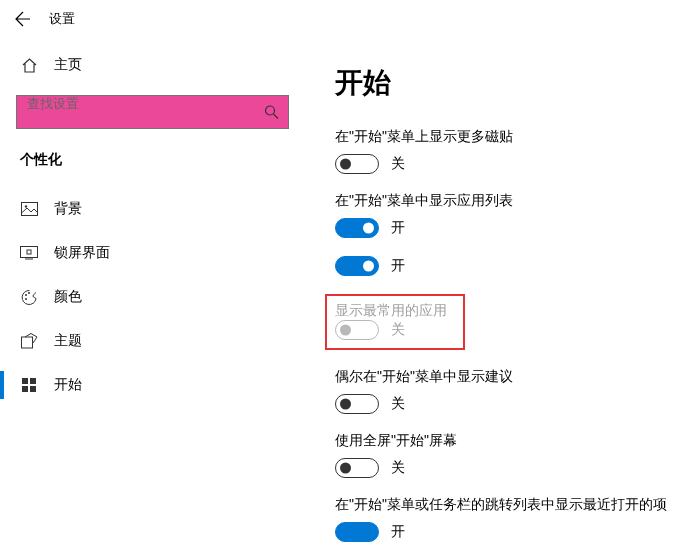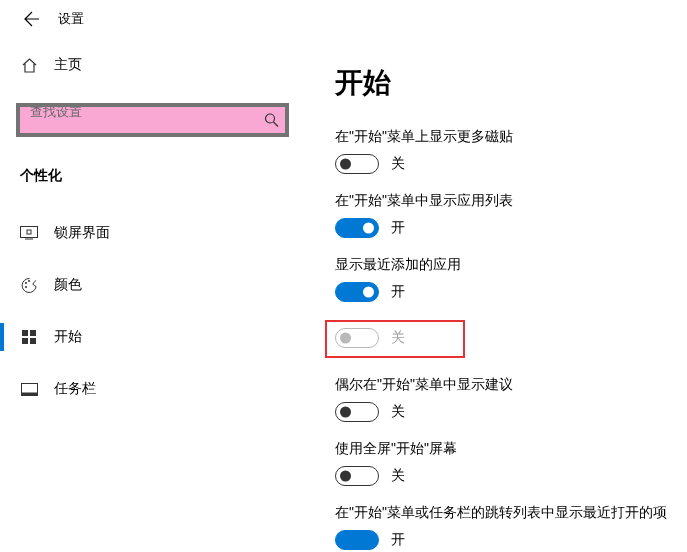--- a/index.html
+++ b/index.html
@@ -1,26 +1,26 @@
 <!DOCTYPE html>
 <html><head>
 <meta charset="utf-8">
 <style>
 * { margin: 0; padding: 0; box-sizing: border-box; font-family: "Microsoft YaHei", "Segoe UI", sans-serif; }
 body { width: 687px; height: 552px; background: #fff; overflow: hidden; display: flex; flex-direction: column; }
-.titlebar { display: flex; align-items: center; height: 38px; padding-left: 24px; gap: 18px; }
+.titlebar { display: flex; align-items: center; height: 38px; padding-left: 15px; gap: 18px; }
 .titlebar .back { font-size: 16px; }
 .titlebar .title { font-size: 13px; }
 .content { display: flex; flex: 1; overflow: hidden; }
-.sidebar { width: 305px; padding: 10px 16px 0 16px; display: flex; flex-direction: column; gap: 8px; }
+.sidebar { width: 305px; padding: 10px 16px 0 16px; display: flex; flex-direction: column; gap: 0; }
 .home-row { display: flex; align-items: center; gap: 16px; padding: 8px 4px 20px 4px; }
 .home-row .icon { width: 18px; display: flex; justify-content: center; }
 .home-row .label { font-size: 14px; }
 .search-wrap { position: relative; margin-bottom: 22px; }
-.search-input { width: 100%; height: 34px; border: 4px solid #737373; padding: 0 36px 17px 10px; font-size: 13px; color: #333; background: #f9a8d4; }
+.search-input { width: 100%; height: 34px; border: 1px solid #737373; padding: 0 36px 17px 10px; font-size: 13px; color: #333; background: #ec4899; }
 .search-input::placeholder { color: #666; }
 .search-icon { position: absolute; right: 10px; top: 50%; transform: translateY(-50%); color: #333; }
 .section-title { font-size: 14px; font-weight: 600; padding: 0 4px 18px 4px; }
 .nav-item { display: flex; align-items: center; gap: 16px; height: 44px; padding: 0 4px; position: relative; cursor: pointer; }
 .nav-item .icon { width: 18px; display: flex; justify-content: center; color: #333; }
 .nav-item .label { font-size: 14px; }
 .nav-item.active::before { content: ""; position: absolute; left: -16px; top: 8px; bottom: 8px; width: 4px; background: #0078d4; }
 .main { flex: 1; padding: 26px 0 0 30px; overflow: hidden; }
 .page-title { font-size: 28px; font-weight: 600; margin-bottom: 26px; }
 .settings-list { display: flex; flex-direction: column; gap: 18px; }
@@ -67,58 +67,68 @@
         <svg width="15" height="15" viewBox="0 0 15 15">
             <circle cx="6" cy="6" r="4.5" stroke="#333" stroke-width="1.2" fill="none"></circle>
             <line x1="9.5" y1="9.5" x2="14" y2="14" stroke="#333" stroke-width="1.2"></line>
           </svg>
       </span>
     </div>
     <div class="section-title">个性化</div>
 
     <div class="nav-item">
       <span class="icon">
+          <svg width="17" height="14" viewBox="0 0 17 14">
+            <rect x="0.5" y="0.5" width="16" height="13" stroke="#333" fill="none"></rect>
+            <circle cx="5" cy="4.5" r="1.2" fill="#333"></circle>
+            <path d="M0.5 11 L6 6 L10 10 L13 7 L16.5 10.5" stroke="#333" fill="none"></path>
+          </svg>
+        </span>
+      <span class="label">背景</span>
+    </div>
+    <div class="nav-item">
+      <span class="icon">
           <svg width="18" height="14" viewBox="0 0 18 14">
             <rect x="0.5" y="0.5" width="17" height="11" stroke="#333" fill="none"></rect>
             <rect x="5" y="12.5" width="8" height="1" fill="#333"></rect>
             <rect x="7" y="4" width="4" height="4" stroke="#333" fill="none"></rect>
           </svg>
         </span>
       <span class="label">锁屏界面</span>
     </div>
     <div class="nav-item">
       <span class="icon">
           <svg width="17" height="17" viewBox="0 0 17 17">
             <path d="M8.5 1.5 A7 7 0 1 0 15 10 C15 8 12 9 12 7 C12 5 15 5 14.5 3.5" stroke="#333" fill="none"></path>
             <circle cx="5" cy="6" r="1" fill="#333"></circle>
             <circle cx="8" cy="4" r="1" fill="#333"></circle>
             <circle cx="5" cy="10" r="1" fill="#333"></circle>
           </svg>
         </span>
       <span class="label">颜色</span>
     </div>
+    <div class="nav-item">
+      <span class="icon">
+          <svg width="17" height="17" viewBox="0 0 17 17">
+            <rect x="0.5" y="4" width="11" height="11" stroke="#333" fill="none"></rect>
+            <path d="M4 4 L10 0.5 L16 4 L12 10" stroke="#333" fill="none"></path>
+          </svg>
+        </span>
+      <span class="label">主题</span>
+    </div>
     <div class="nav-item active">
       <span class="icon">
           <svg width="15" height="15" viewBox="0 0 15 15">
             <rect x="0" y="0" width="6" height="6" fill="#333"></rect>
             <rect x="8" y="0" width="6" height="6" fill="#333"></rect>
             <rect x="0" y="8" width="6" height="6" fill="#333"></rect>
             <rect x="8" y="8" width="6" height="6" fill="#333"></rect>
           </svg>
         </span>
       <span class="label">开始</span>
-    </div>
-    <div class="nav-item">
-      <span class="icon">
-          <svg width="17" height="13" viewBox="0 0 17 13">
-            <rect x="0.5" y="0.5" width="16" height="12" stroke="#333" fill="none"></rect>
-            <rect x="0.5" y="9.5" width="16" height="3" fill="#333"></rect>
-          </svg>
-        </span>
-      <span class="label">任务栏</span>
     </div>
   </div>
 
   <div class="main">
     <div class="page-title">开始</div>
     <div class="settings-list">
         <div class="setting">
           <div class="setting-label">在"开始"菜单上显示更多磁贴</div>
           <div class="toggle-row">
             <div class="toggle">
@@ -130,30 +140,30 @@
         <div class="setting">
           <div class="setting-label">在"开始"菜单中显示应用列表</div>
           <div class="toggle-row">
             <div class="toggle on">
               <div class="knob"></div>
             </div>
             <div class="toggle-text">开</div>
           </div>
         </div>
         <div class="setting">
-          <div class="setting-label">显示最近添加的应用</div>
           <div class="toggle-row">
             <div class="toggle on">
               <div class="knob"></div>
             </div>
             <div class="toggle-text">开</div>
           </div>
         </div>
         <div class="setting disabled">
           <div class="highlight-box">
+            <div class="setting-label">显示最常用的应用</div>
             <div class="toggle-row">
               <div class="toggle disabled">
                 <div class="knob"></div>
               </div>
               <div class="toggle-text">关</div>
             </div>
           </div>
         </div>
         <div class="setting">
           <div class="setting-label">偶尔在"开始"菜单中显示建议</div>

